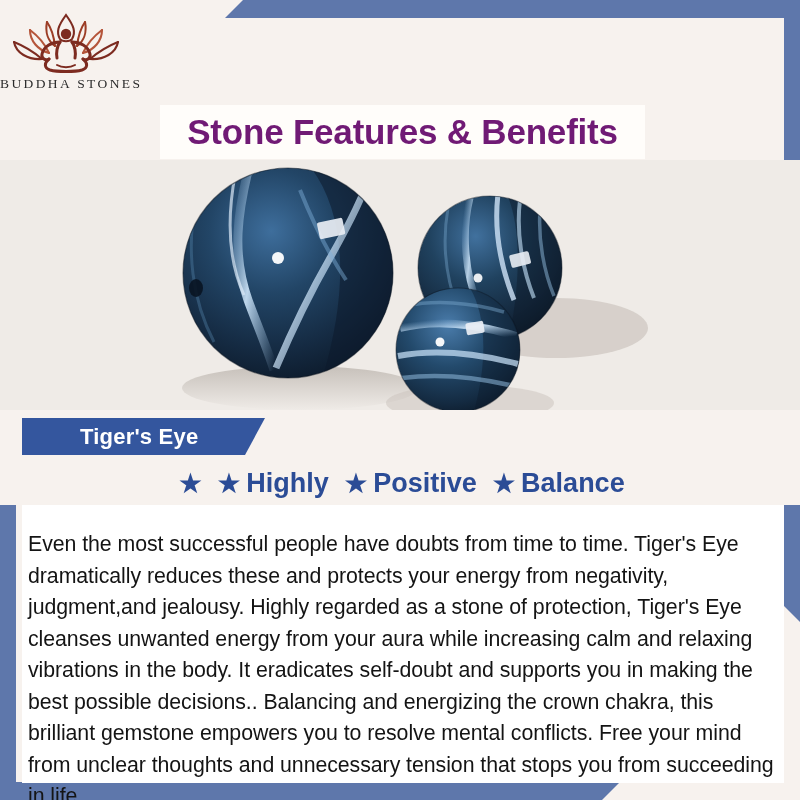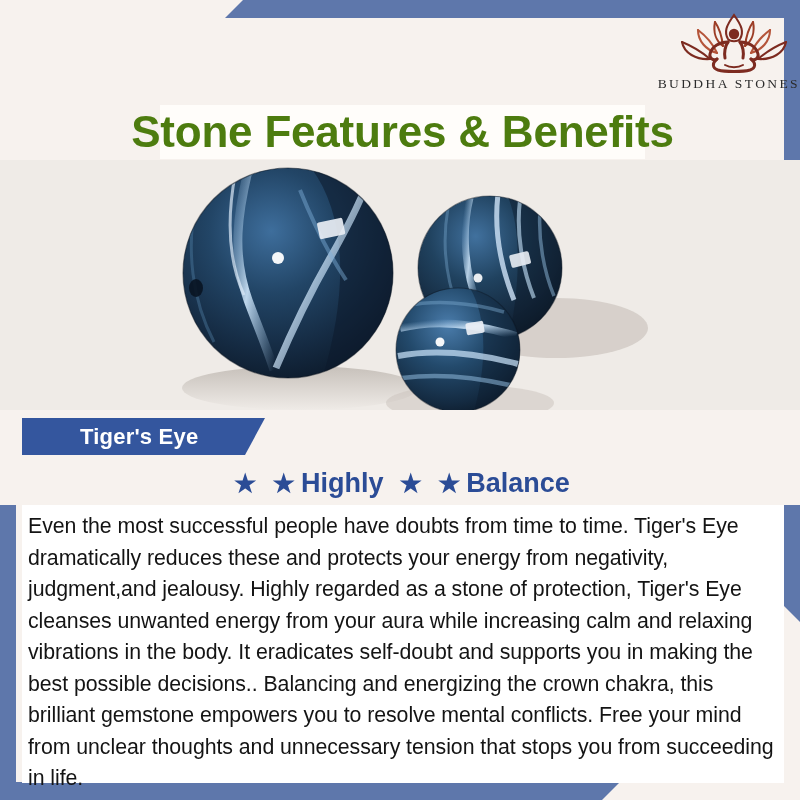--- a/index.html
+++ b/index.html
@@ -29,41 +29,41 @@
   }
   .frame-bottom{
     position:absolute;left:0;bottom:0;width:620px;height:18px;
     background:#5e77ab;
     clip-path:polygon(0 0, 100% 0, calc(100% - 18px) 100%, 0 100%);
   }
 
   
   .logo-wrap{
     position:absolute;top:8px;left:0;width:800px;height:96px;
-    display:flex;flex-direction:column;align-items:flex-end;justify-content:flex-start;
+    display:flex;flex-direction:column;align-items:flex-start;justify-content:flex-start;
   }
   .logo-mark{width:132px;height:70px;display:block;}
   .logo-text{
     font-family:"Liberation Serif", serif;
     font-size:13.5px;letter-spacing:2.4px;color:#2b2b2b;
     margin-top:-2px;font-weight:400;
   }
 
   
   .title-band{
     position:absolute;left:160px;top:105px;width:485px;height:54px;
     background:#fffdfa;
     display:flex;align-items:center;justify-content:center;
   }
   .title-band h1{
     margin:0;
     font-family:"Liberation Sans", sans-serif;
     font-weight:bold;
-    font-size:44px;
-    color:#4d7c0f;
+    font-size:35px;
+    color:#701a75;
     letter-spacing:-0.2px;
     white-space:nowrap;
   }
 
   
   .hero{
     position:absolute;left:0;top:160px;width:800px;height:250px;
     background:#efebe7;overflow:hidden;
   }
   .hero svg{display:block;width:800px;height:250px;}
@@ -96,21 +96,21 @@
   }
   .benefit .star{
     font-size:25px;line-height:1;margin-right:6px;margin-left:10px;color:#2b4c96;
   }
   .benefit .blabel{padding-right:6px;}
 
   
   .copy{
     position:absolute;left:22px;top:505px;width:762px;height:278px;
     background:#ffffff;
-    padding:6px 4px 0 6px;
+    padding:24px 4px 0 6px;
     box-sizing:border-box;
   }
   .copy p{
     margin:0;
     font-size:21.3px;
     line-height:31.5px;
     color:#141414;
     font-weight:400;
     letter-spacing:-0.05px;
     text-align:left;
@@ -269,20 +269,21 @@
   <div class="benefits">
     <div class="benefit">
       <span class="star">★</span>
     </div>
     <div class="benefit">
       <span class="star">★</span>
       <span class="blabel">Highly</span>
     </div>
     <div class="benefit">
       <span class="star">★</span>
+      <span class="blabel">Positive</span>
     </div>
     <div class="benefit">
       <span class="star">★</span>
       <span class="blabel">Balance</span>
     </div>
   </div>
 
   <div class="copy">
     <p>Even the most successful people have doubts from time to time. Tiger's Eye dramatically reduces these and protects your energy from negativity, judgment,and jealousy. Highly regarded as a stone of protection, Tiger's Eye cleanses unwanted energy from your aura while increasing calm and relaxing vibrations in the body. It eradicates self-doubt and supports you in making the best possible decisions.. Balancing and energizing the crown chakra, this brilliant gemstone empowers you to resolve mental conflicts. Free your mind from unclear thoughts and unnecessary tension that stops you from succeeding in life.</p>
   </div>

